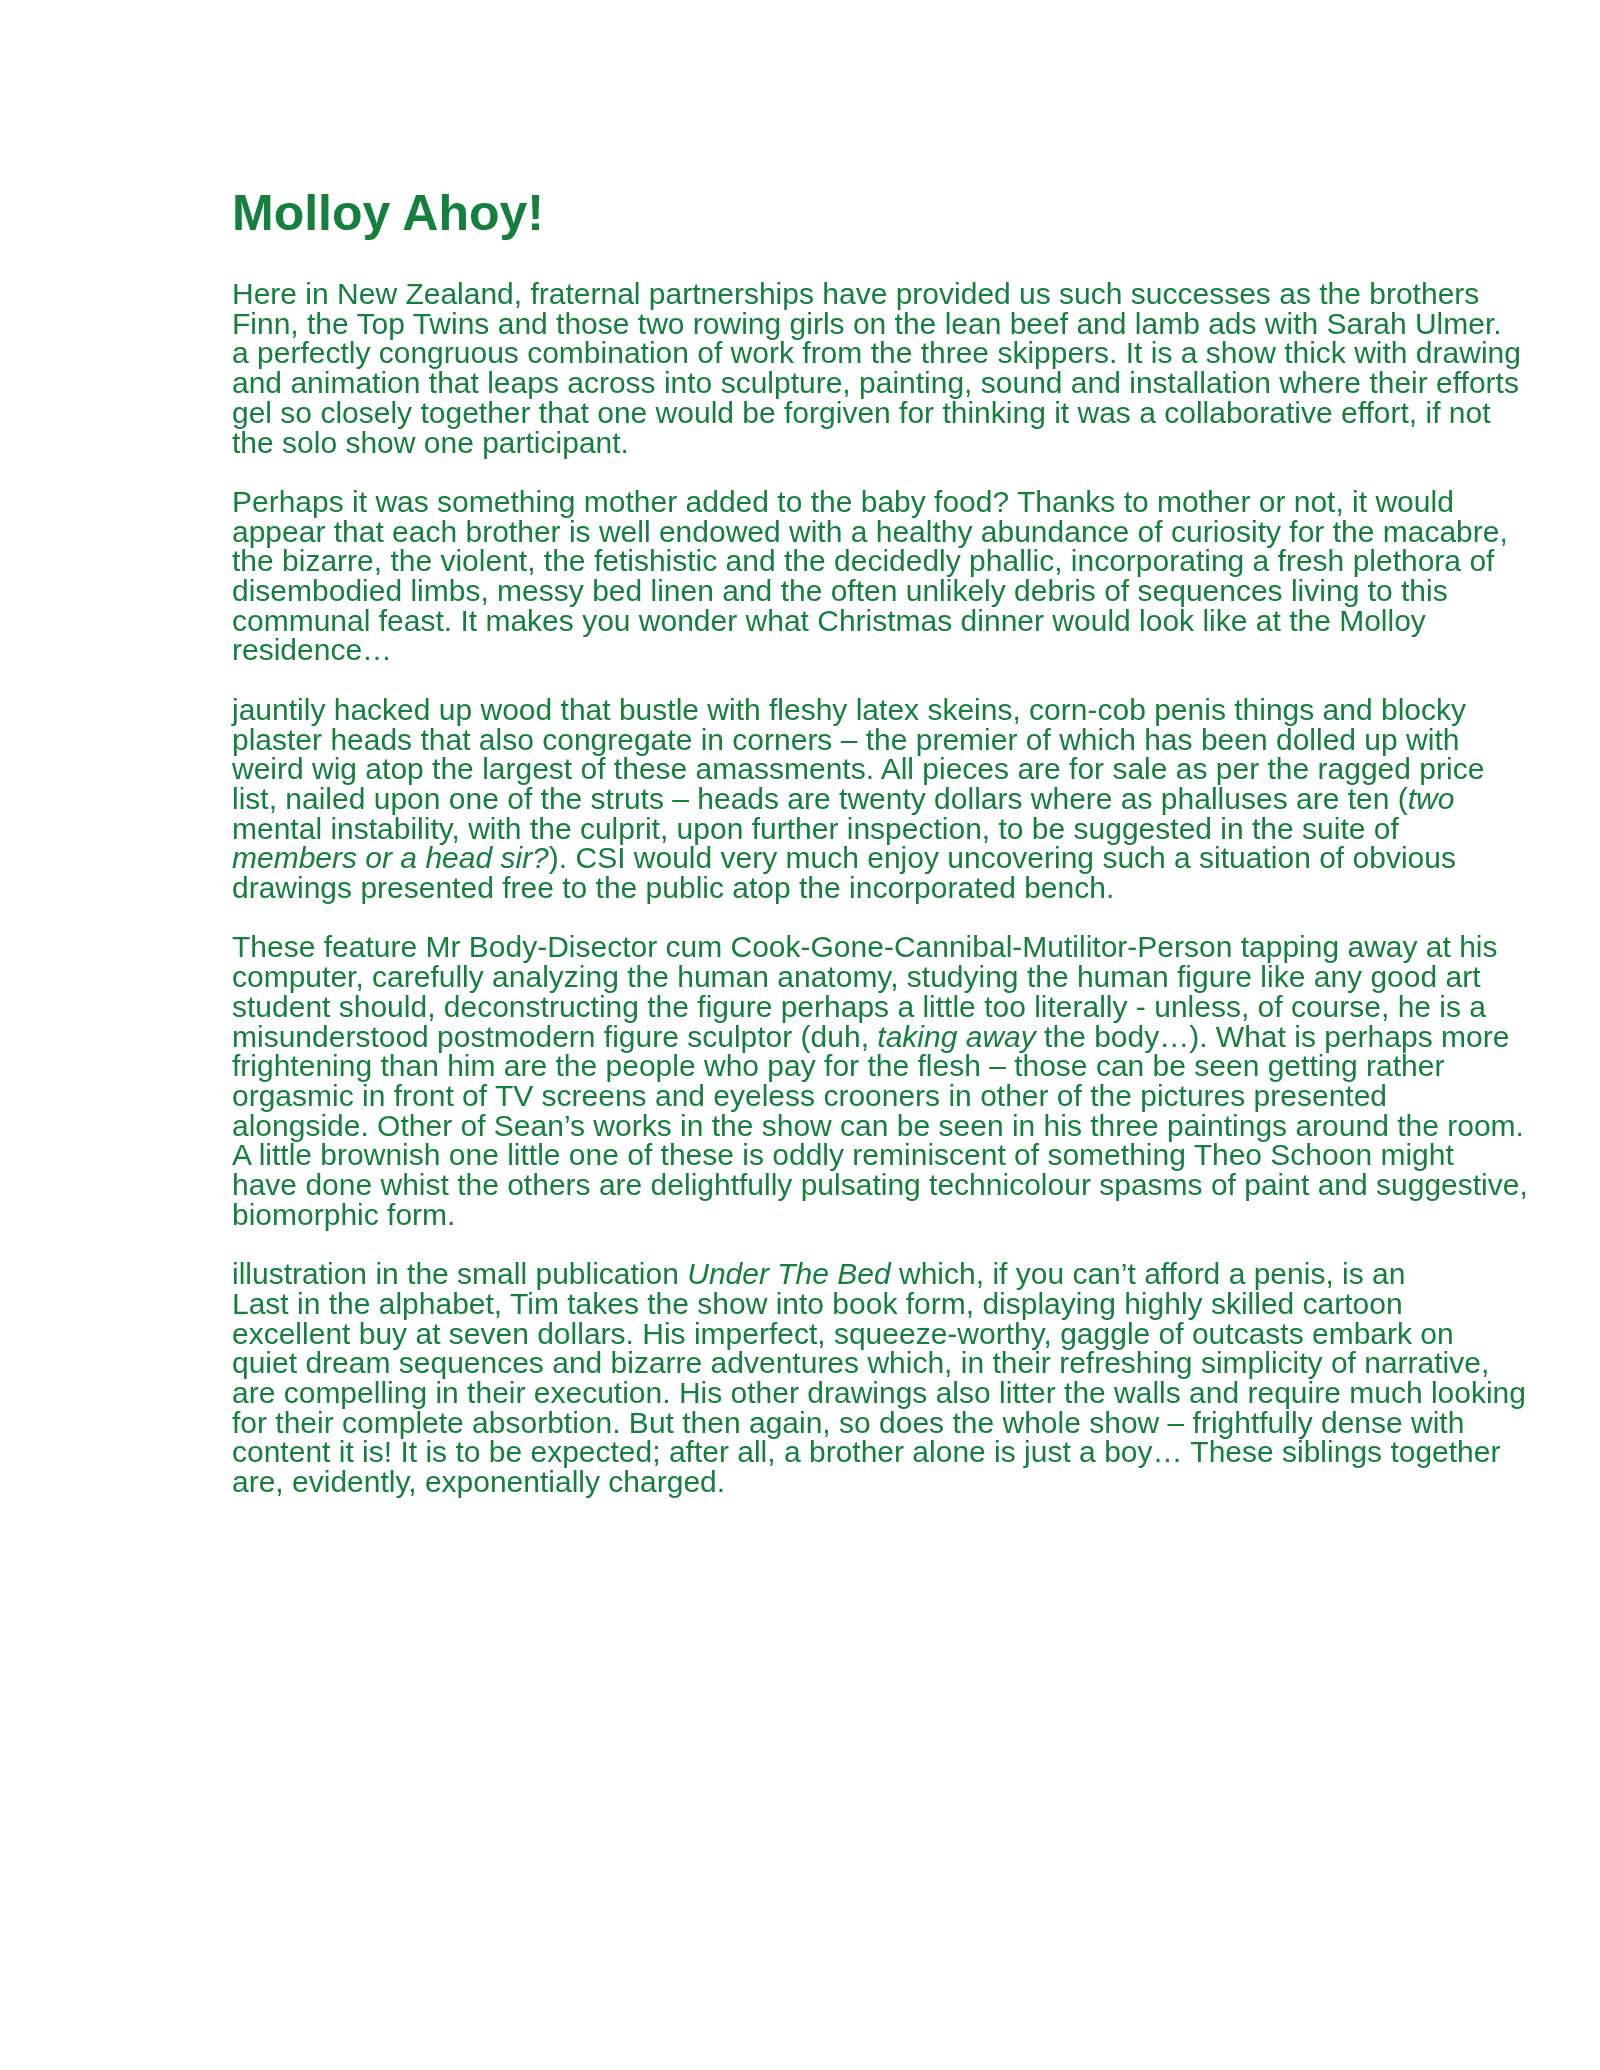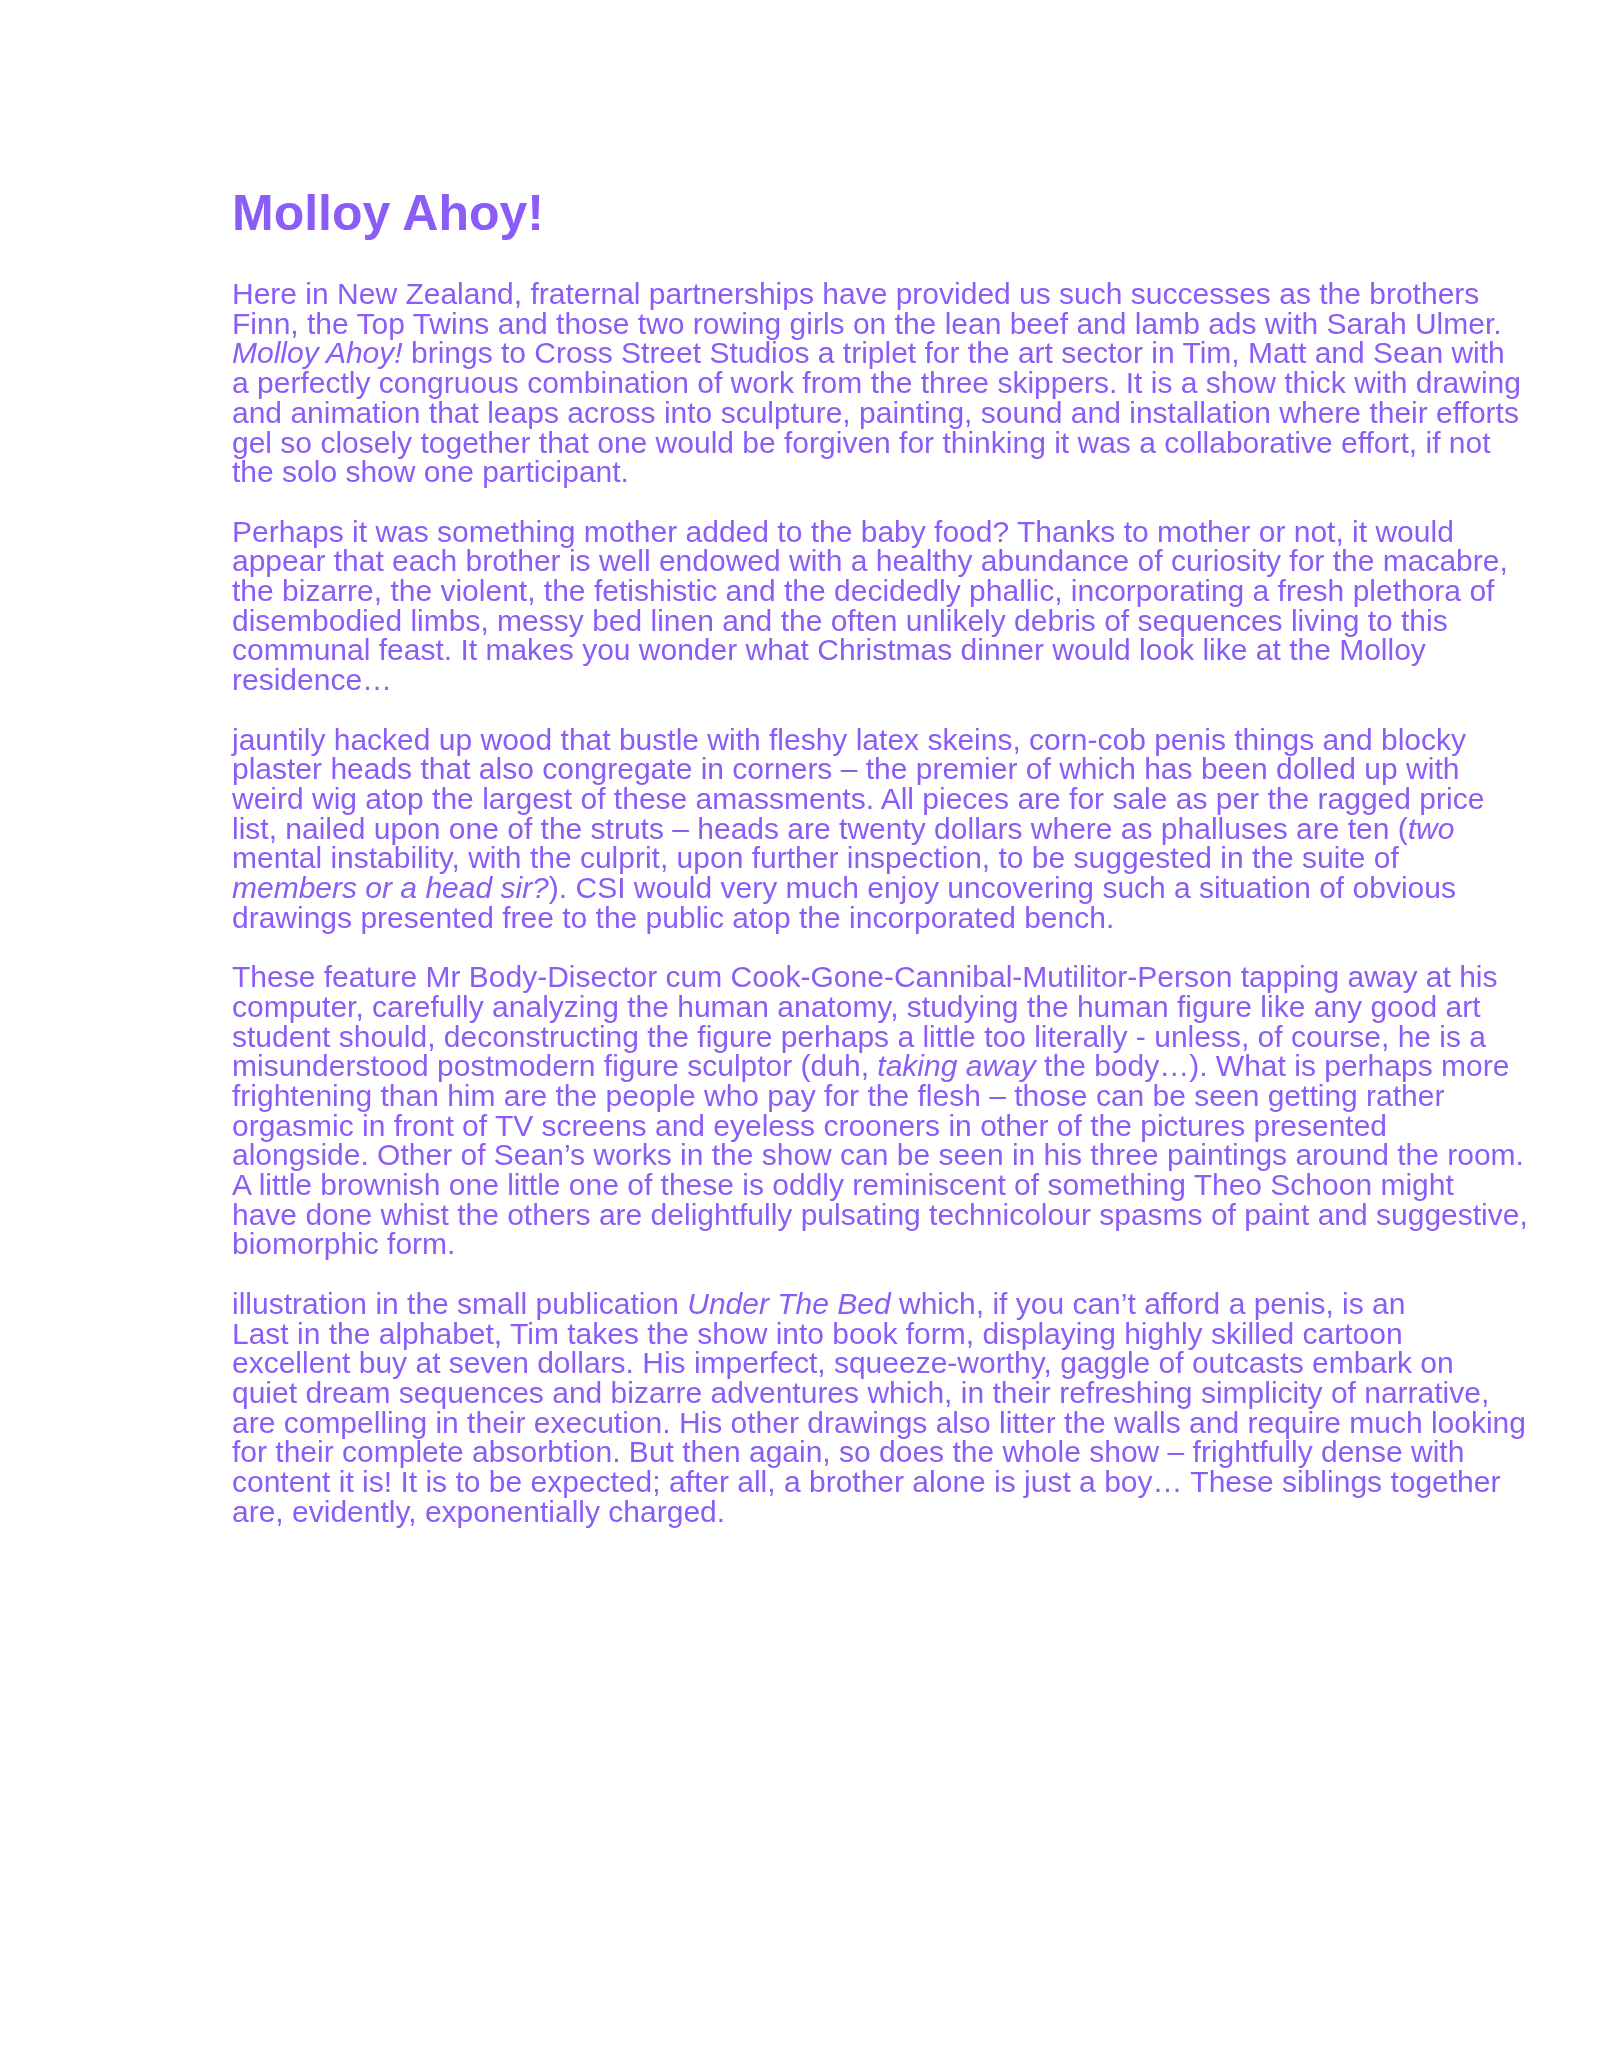--- a/index.html
+++ b/index.html
@@ -2,21 +2,21 @@
 <html><head>
 <meta charset="utf-8">
 <style>
   html, body { margin: 0; padding: 0; }
   body { background: #ffffff; }
   .page {
     position: relative;
     width: 1600px;
     height: 1912px;
     background: #ffffff;
-    color: #8b5cf6;
+    color: #15803d;
     font-family: "Liberation Sans", sans-serif;
     overflow: hidden;
   }
   .content {
     position: absolute;
     left: 232px;
     top: 188px;
     width: 1145px;
   }
   .title {
@@ -36,21 +36,20 @@
 </head>
 <body>
 
 <div class="page">
   <div class="content">
     <h1 class="title">Molloy Ahoy!</h1>
     <div>
         <div class="paragraph">
           <div class="line"><span>Here in New Zealand, fraternal partnerships have provided us such successes as the brothers</span></div>
           <div class="line"><span>Finn, the Top Twins and those two rowing girls on the lean beef and lamb ads with Sarah Ulmer.</span></div>
-          <div class="line"><em>Molloy Ahoy!</em><span> brings to Cross Street Studios a triplet for the art sector in Tim, Matt and Sean with</span></div>
           <div class="line"><span>a perfectly congruous combination of work from the three skippers. It is a show thick with drawing</span></div>
           <div class="line"><span>and animation that leaps across into sculpture, painting, sound and installation where their efforts</span></div>
           <div class="line"><span>gel so closely together that one would be forgiven for thinking it was a collaborative effort, if not</span></div>
           <div class="line"><span>the solo show one participant.</span></div>
         </div>
         <div class="paragraph">
           <div class="line"><span>Perhaps it was something mother added to the baby food? Thanks to mother or not, it would</span></div>
           <div class="line"><span>appear that each brother is well endowed with a healthy abundance of curiosity for the macabre,</span></div>
           <div class="line"><span>the bizarre, the violent, the fetishistic and the decidedly phallic, incorporating a fresh plethora of</span></div>
           <div class="line"><span>disembodied limbs, messy bed linen and the often unlikely debris of sequences living to this</span></div>

